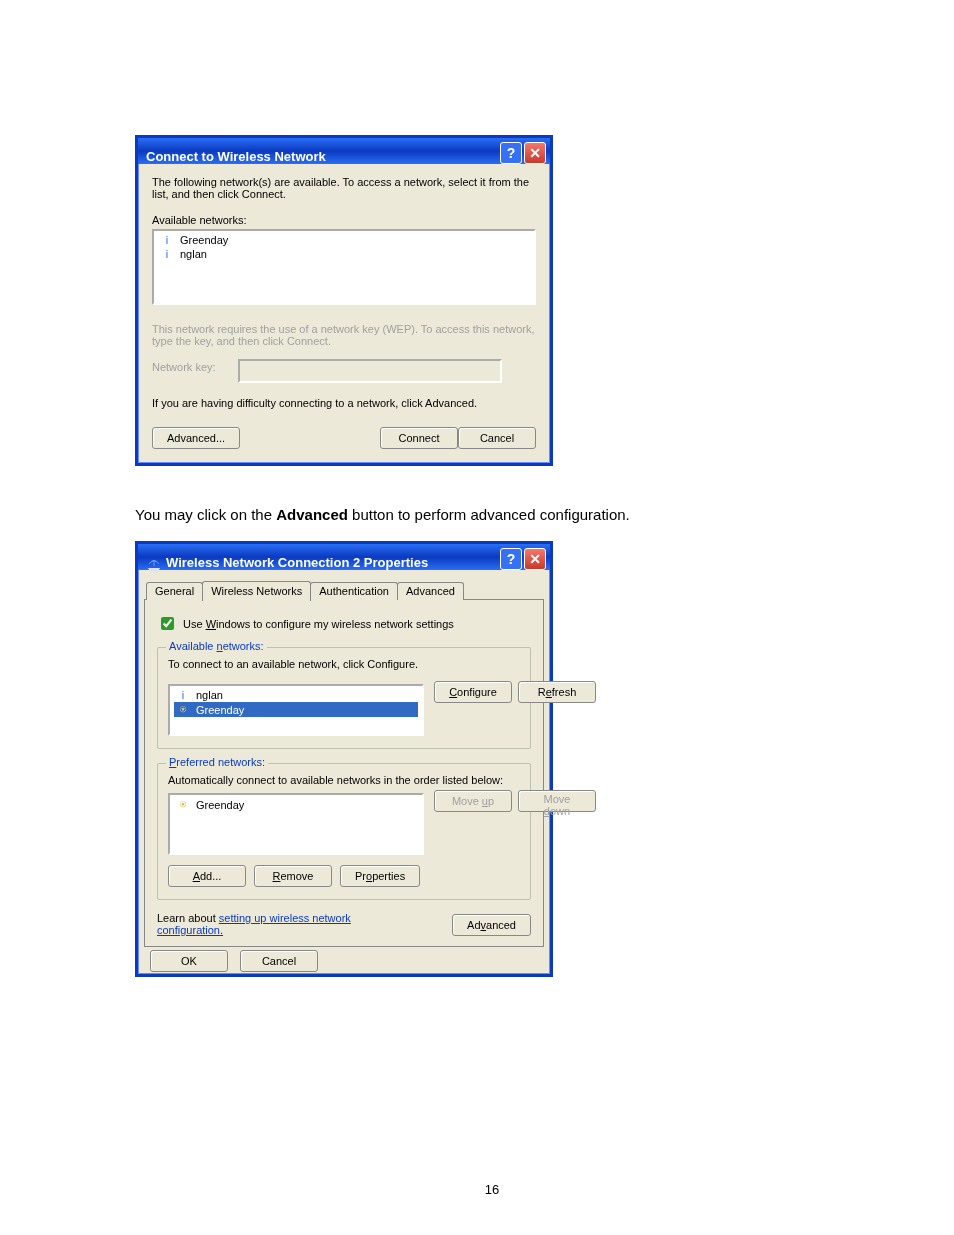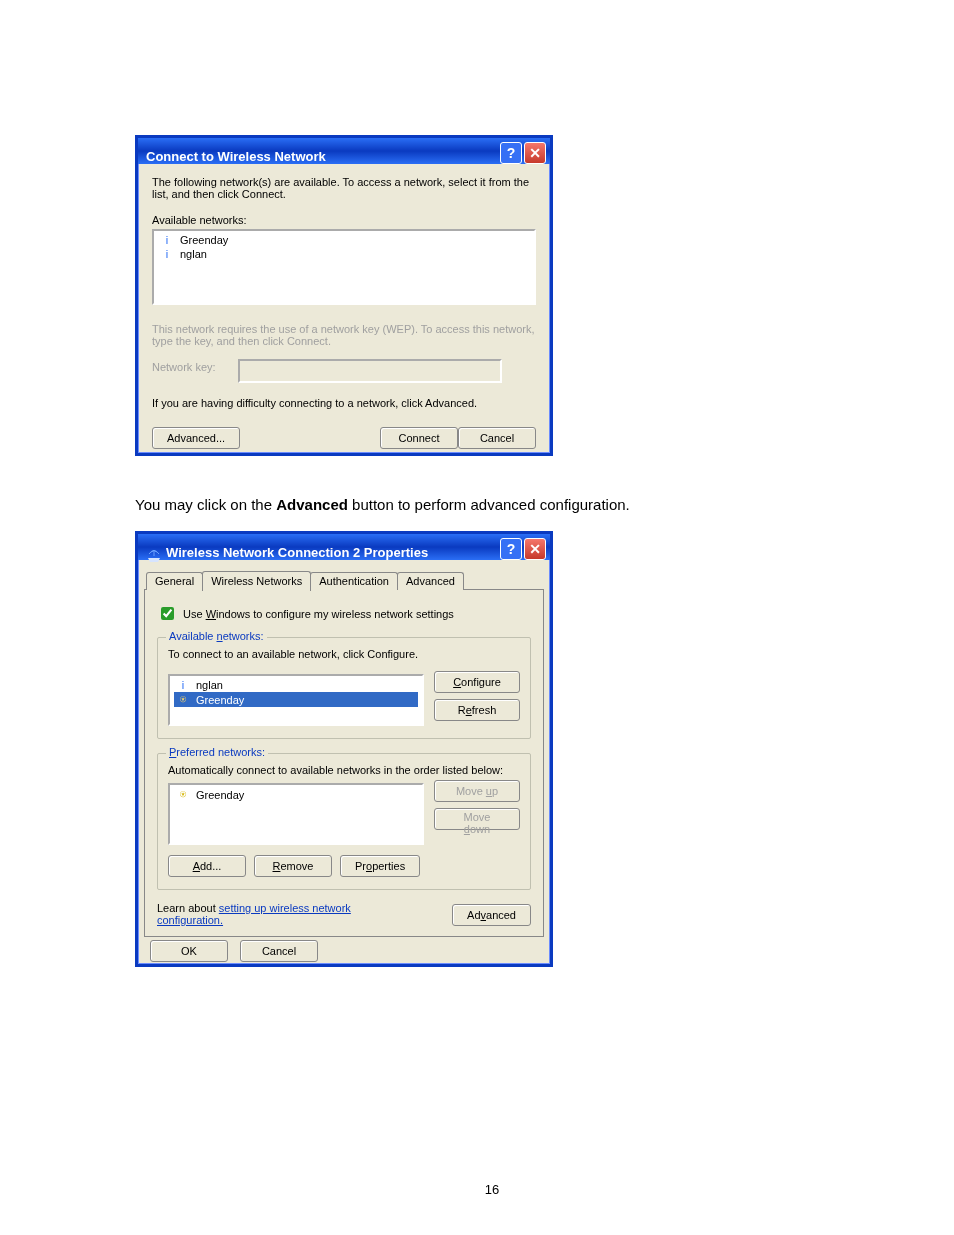--- a/index.html
+++ b/index.html
@@ -39,21 +39,21 @@
     border:1px solid #fff;
     border-radius:3px;
     display:flex;align-items:center;justify-content:center;
     margin-left:2px;
     font-weight:bold;
     font-size:14px;
   }
   .titlebar .help-btn{background:#3670f5;color:#fff}
   .titlebar .close-btn{background:linear-gradient(to bottom,#f5776b,#c6392b);color:#fff}
   .client{
-    padding:12px 14px 4px 14px;
+    padding:12px 14px 14px 14px;
     font-size:11px;
     color:#000;
   }
   .static{color:#000}
   .disabled-text{color:#a0a0a0}
   .listbox{
     border:2px inset #fff;
     background:#fff;
     height:68px;
     margin-top:3px;
@@ -136,21 +136,21 @@
     margin-top:14px;
     position:relative;
   }
   .group-title{
     position:absolute;top:-8px;left:8px;
     background:#ece9d8;padding:0 3px;
     color:#0a3ac0;font-size:11px;
   }
   .two-col{display:flex;gap:10px;align-items:flex-start}
   .two-col .col-list{flex:1}
-  .two-col .col-btns{display:flex;flex-direction:column;gap:6px;width:86px}
+  .two-col .col-btns{display:flex;flex-direction:row;gap:6px;width:86px}
   .linkish{color:#0a3ac0;text-decoration:underline}
   .chk{display:flex;align-items:center;gap:6px;margin-bottom:4px}
   .chk input{accent-color:#2a9c2a}
   .wifi-icon-img{
     width:16px;height:12px;display:inline-block;
     position:relative;top:2px;margin-right:4px;
   }
   .footer-btns{display:flex;gap:12px;padding:2px 8px}
   .pageno{
     position:absolute;

